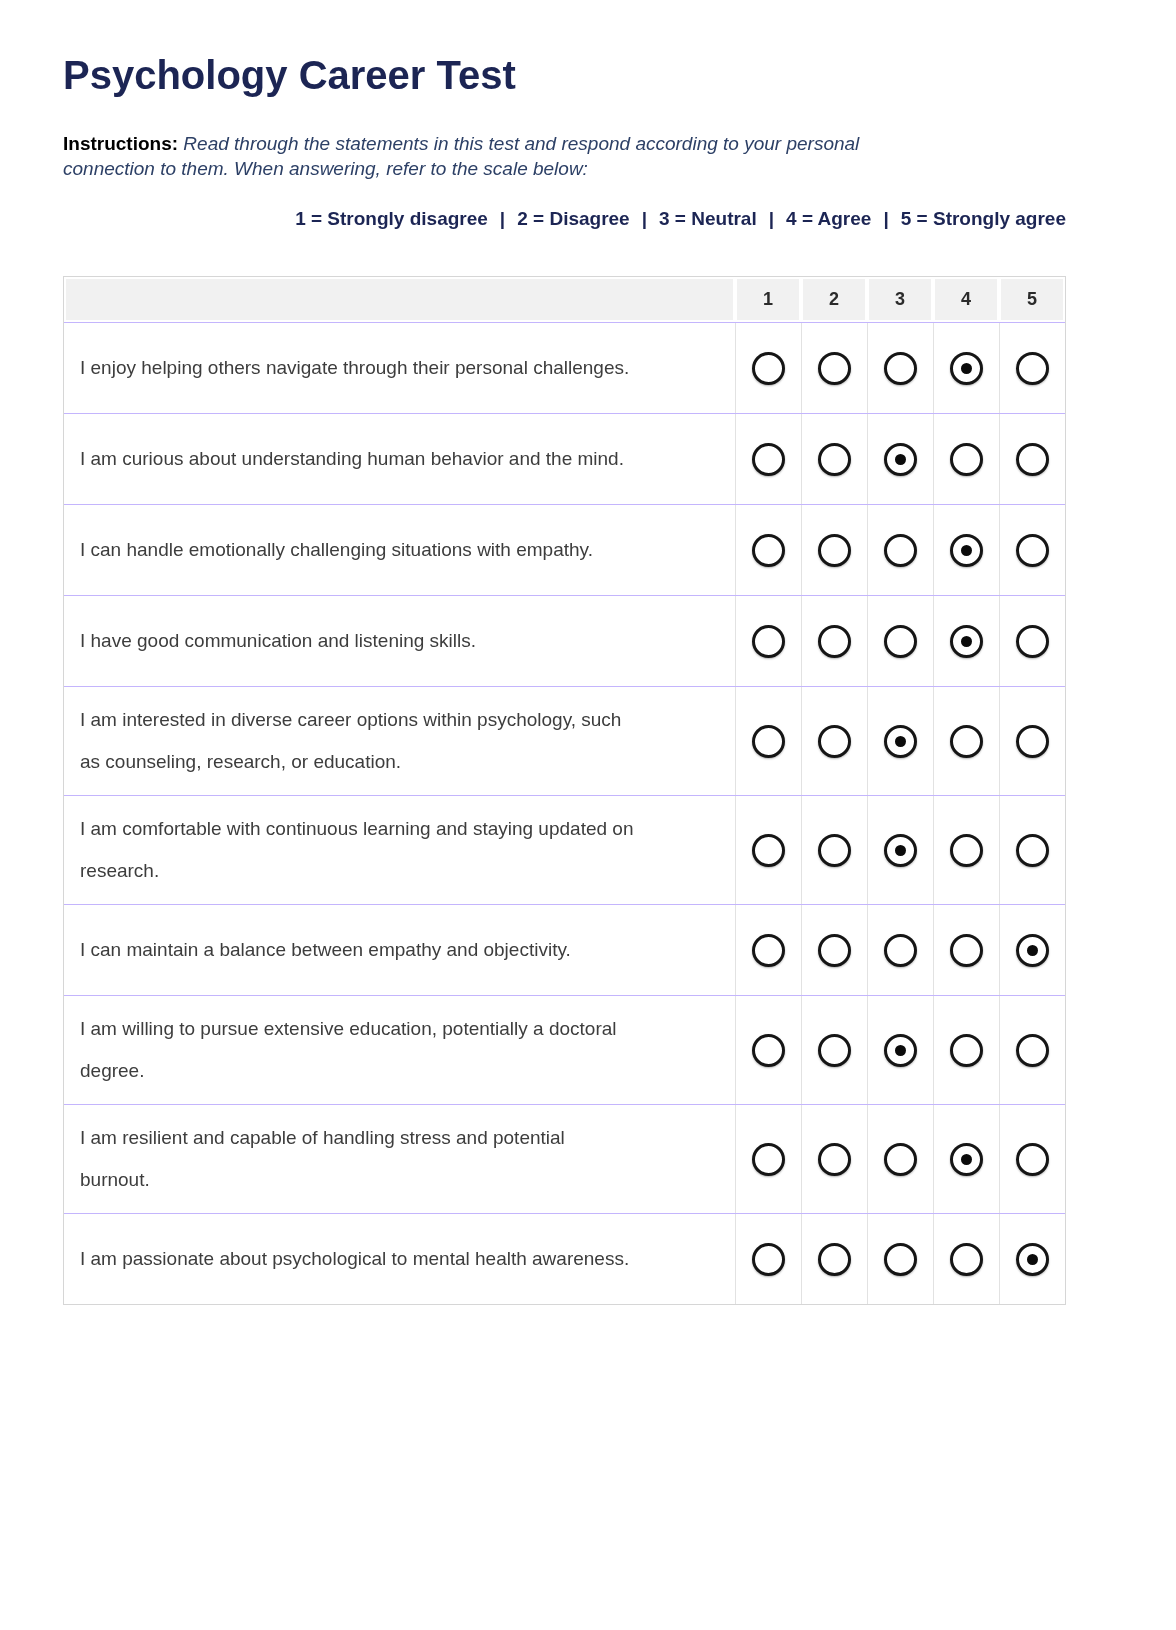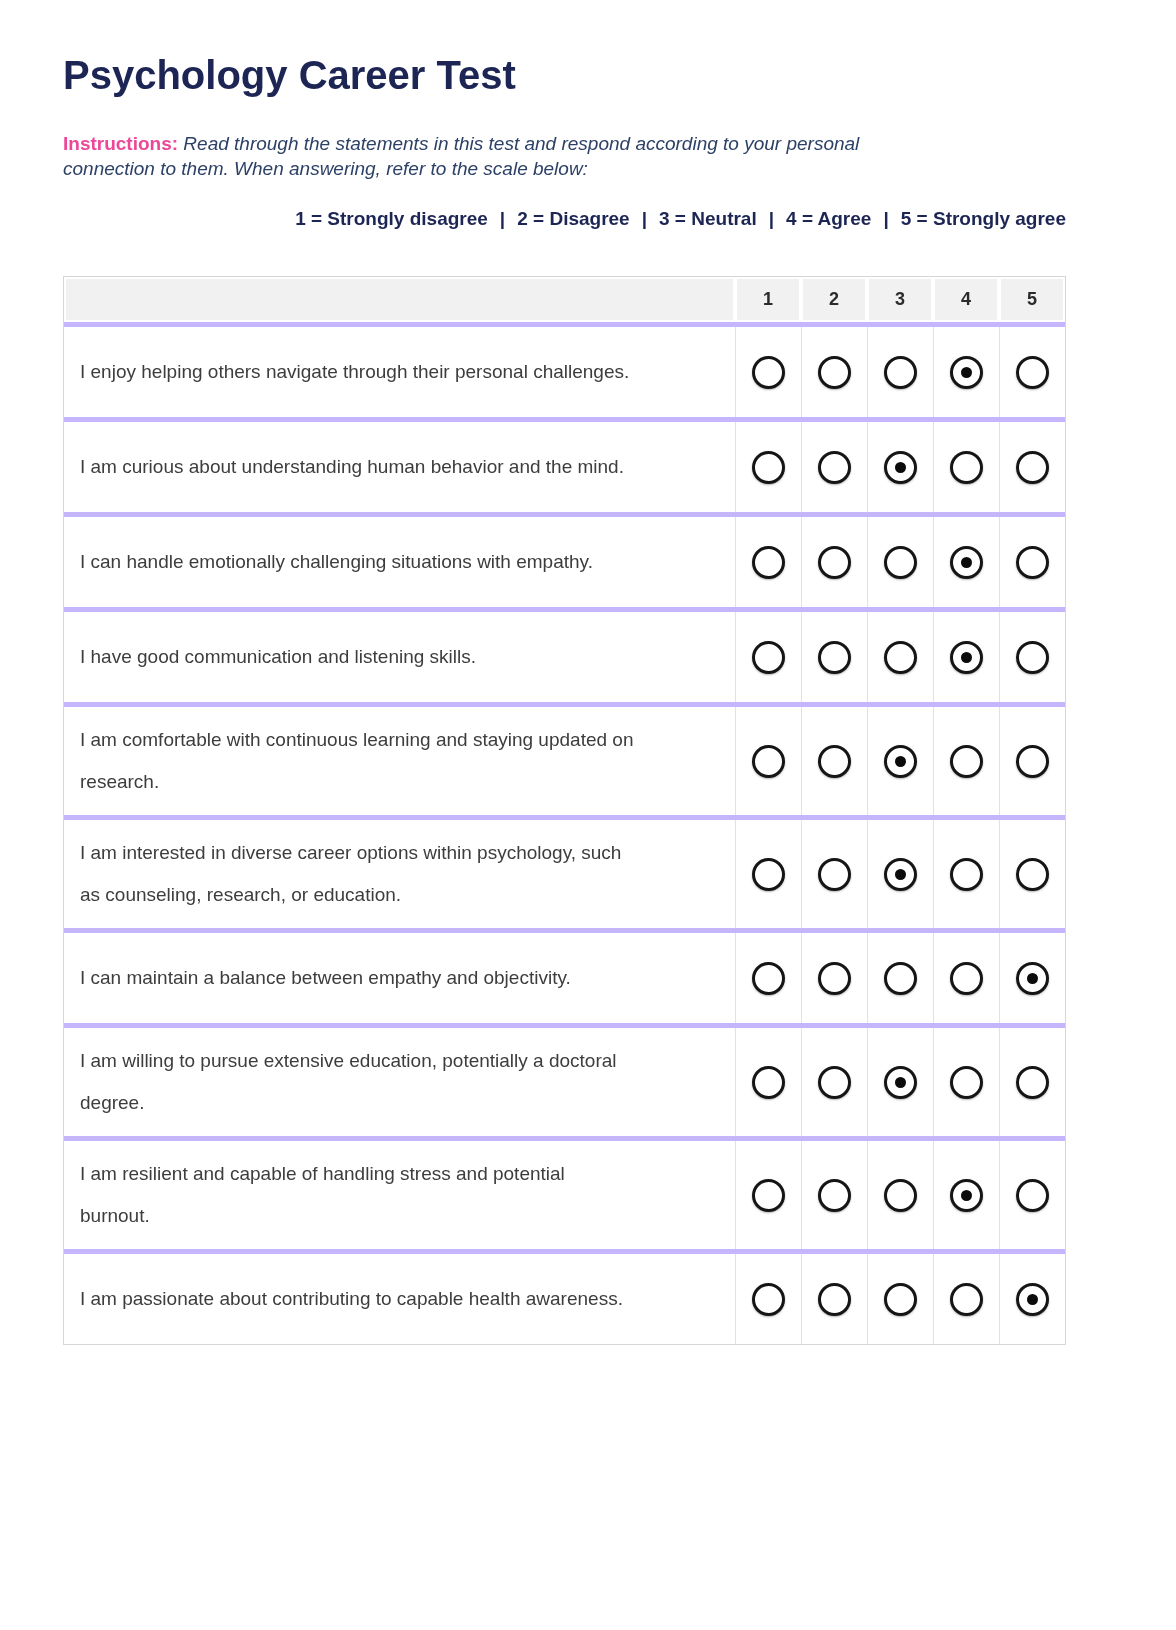--- a/index.html
+++ b/index.html
@@ -18,21 +18,21 @@
     text-align: left;
     color: #1c2554;
   }
 
   .instructions {
     margin-top: 34px;
     font-size: 19px;
     line-height: 24.5px;
     color: #2d4066;
   }
-  .instructions .label { font-weight: bold; color: #ec4899; }
+  .instructions .label { font-weight: bold; color: #000000; }
   .instructions .text  { white-space: pre-line; font-style: italic; }
 
   .scale-legend {
     margin-top: 27px;
     text-align: right;
     font-size: 19px;
     font-weight: bold;
     color: #1c2554;
   }
   .scale-legend .sep { margin: 0 12px; }
@@ -46,21 +46,21 @@
     grid-template-columns: 1fr 66px 66px 66px 66px 66px;
   }
   .thead-row { background: #ffffff; }
   .hcell {
     margin: 2px;
     height: 41px;
     background: #f1f1f1;
     display: flex; align-items: center; justify-content: center;
     font-size: 18px; font-weight: bold; color: #2b2b2b;
   }
-  .trow { border-top: 5px solid #c4b5fd; }
+  .trow { border-top: 1px solid #c4b5fd; }
   .stmt {
     min-height: 90px;
     box-sizing: border-box;
     padding: 12px 20px 12px 16px;
     display: flex; flex-direction: column; justify-content: center;
     font-size: 19px;
     line-height: 42px;
     color: #3d3d3d;
     white-space: pre-line;
   }
@@ -173,58 +173,58 @@
             <div class="radio"></div>
           </div>
           <div class="opt-cell">
             <div class="radio selected"></div>
           </div>
           <div class="opt-cell">
             <div class="radio"></div>
           </div>
         </div>
         <div class="trow">
+          <div class="stmt">I am interested in diverse career options within psychology, such
+as counseling, research, or education.</div>
+          <div class="opt-cell">
+            <div class="radio"></div>
+          </div>
+          <div class="opt-cell">
+            <div class="radio"></div>
+          </div>
+          <div class="opt-cell">
+            <div class="radio selected"></div>
+          </div>
+          <div class="opt-cell">
+            <div class="radio"></div>
+          </div>
+          <div class="opt-cell">
+            <div class="radio"></div>
+          </div>
+        </div>
+        <div class="trow">
           <div class="stmt">I am comfortable with continuous learning and staying updated on
 research.</div>
           <div class="opt-cell">
             <div class="radio"></div>
           </div>
           <div class="opt-cell">
             <div class="radio"></div>
           </div>
           <div class="opt-cell">
             <div class="radio selected"></div>
           </div>
           <div class="opt-cell">
             <div class="radio"></div>
           </div>
           <div class="opt-cell">
             <div class="radio"></div>
           </div>
         </div>
         <div class="trow">
-          <div class="stmt">I am interested in diverse career options within psychology, such
-as counseling, research, or education.</div>
-          <div class="opt-cell">
-            <div class="radio"></div>
-          </div>
-          <div class="opt-cell">
-            <div class="radio"></div>
-          </div>
-          <div class="opt-cell">
-            <div class="radio selected"></div>
-          </div>
-          <div class="opt-cell">
-            <div class="radio"></div>
-          </div>
-          <div class="opt-cell">
-            <div class="radio"></div>
-          </div>
-        </div>
-        <div class="trow">
           <div class="stmt">I can maintain a balance between empathy and objectivity.</div>
           <div class="opt-cell">
             <div class="radio"></div>
           </div>
           <div class="opt-cell">
             <div class="radio"></div>
           </div>
           <div class="opt-cell">
             <div class="radio"></div>
           </div>
@@ -267,21 +267,21 @@
             <div class="radio"></div>
           </div>
           <div class="opt-cell">
             <div class="radio selected"></div>
           </div>
           <div class="opt-cell">
             <div class="radio"></div>
           </div>
         </div>
         <div class="trow">
-          <div class="stmt">I am passionate about contributing to capable health awareness.</div>
+          <div class="stmt">I am passionate about psychological to mental health awareness.</div>
           <div class="opt-cell">
             <div class="radio"></div>
           </div>
           <div class="opt-cell">
             <div class="radio"></div>
           </div>
           <div class="opt-cell">
             <div class="radio"></div>
           </div>
           <div class="opt-cell">

